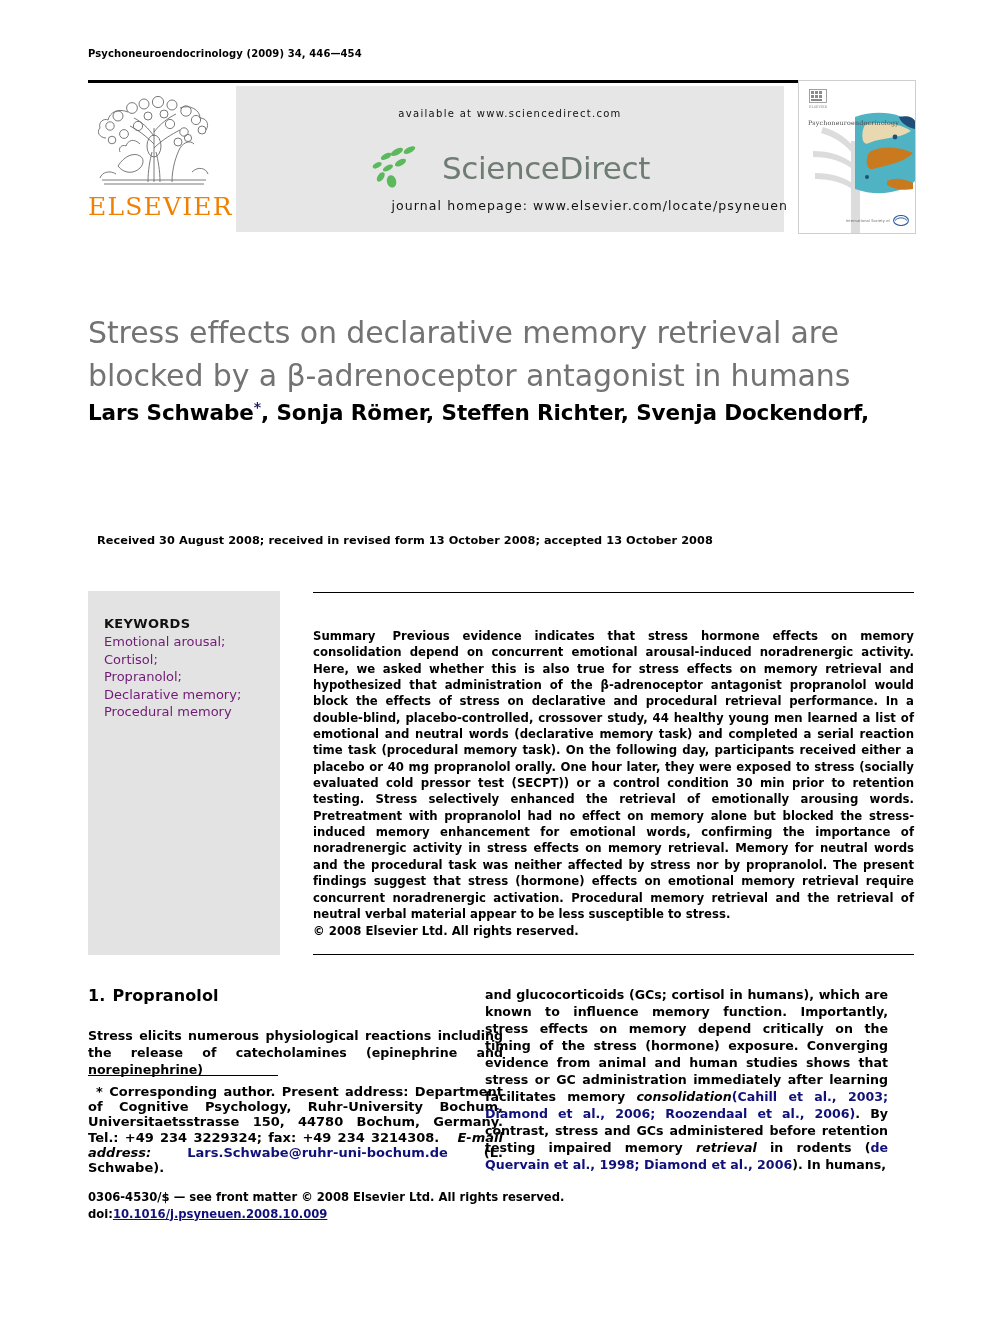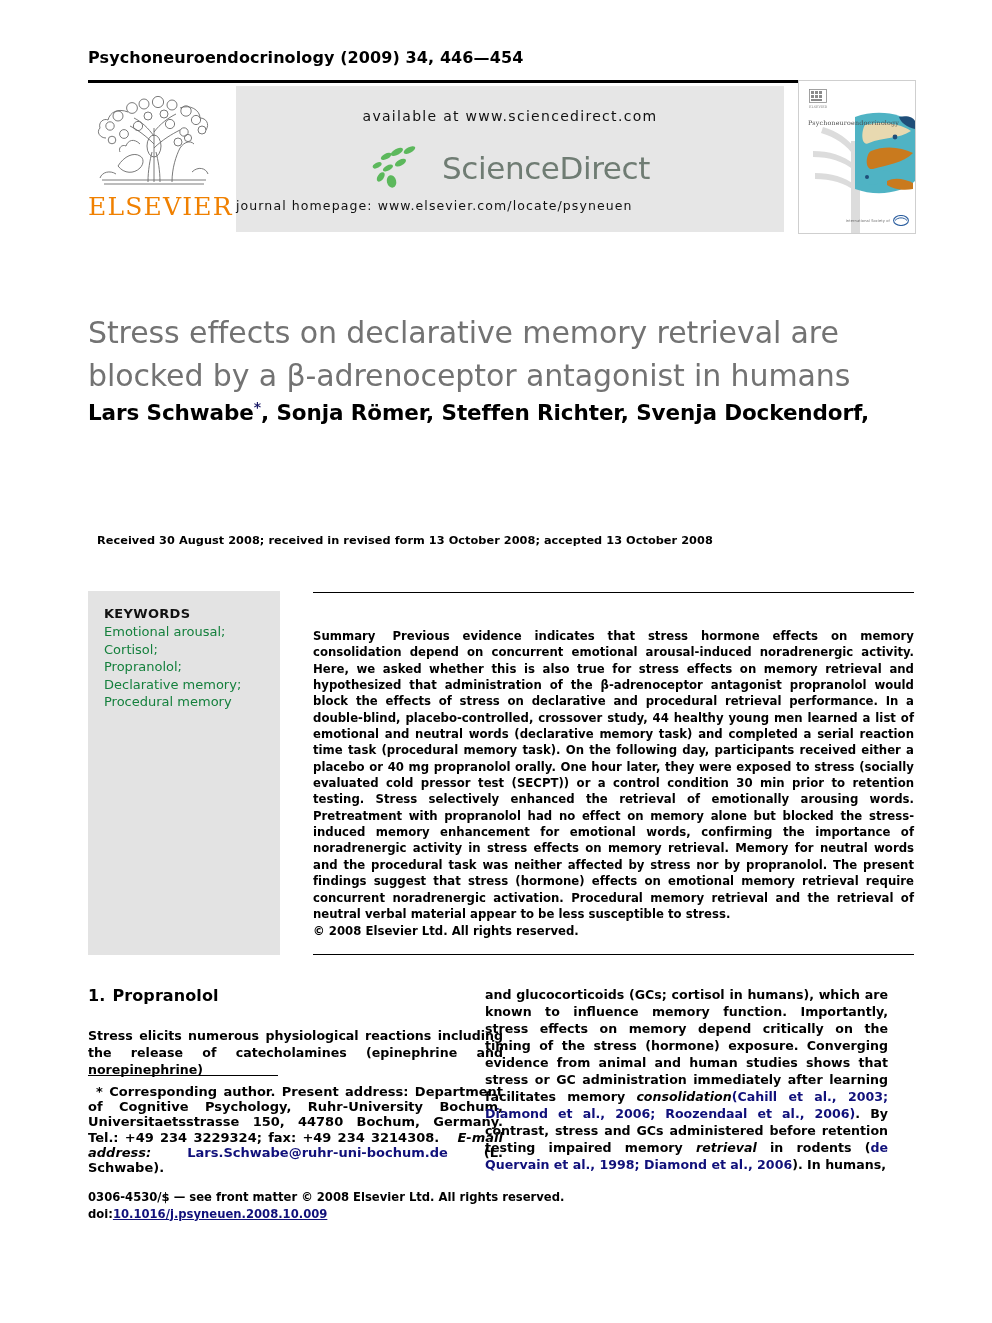--- a/index.html
+++ b/index.html
@@ -19,21 +19,21 @@
     position: absolute;
     left: 0; top: 0;
     width: 992px;
     height: 1323px;
   }
 
   
   .runninghead {
     position: absolute;
     left: 88px; top: 48px;
-    font-size: 16px;
+    font-size: 10px;
     font-weight: bold;
     letter-spacing: 0.1px;
     color: #000;
   }
 
   
   .header-rule {
     position: absolute;
     left: 88px; top: 80px;
     width: 826px; height: 3px;
@@ -65,21 +65,21 @@
     position: absolute;
     left: 236px; top: 86px;
     width: 548px; height: 146px;
     background: #e6e6e6;
   }
   .sd-available {
     position: absolute;
     left: 0; top: 22px;
     width: 548px;
     text-align: center;
-    font-size: 14px;
+    font-size: 10px;
     letter-spacing: 1.3px;
     color: #111;
   }
   .sd-logo {
     position: absolute;
     left: 0; top: 56px;
     width: 548px;
     height: 52px;
     display: flex;
     align-items: center;
@@ -90,21 +90,21 @@
     font-family: "DejaVu Sans", sans-serif;
     font-size: 31px;
     color: #6f7c73;
     letter-spacing: -0.4px;
     margin-left: 20px;
   }
   .sd-homepage {
     position: absolute;
     left: 0; top: 112px;
     width: 552px;
-    text-align: left;
+    text-align: right;
     font-size: 12.5px;
     letter-spacing: 1.1px;
     color: #111;
   }
 
   
   .cover {
     position: absolute;
     left: 798px; top: 80px;
     width: 116px; height: 152px;
@@ -202,25 +202,26 @@
     position: absolute;
     left: 16px; top: 15px;
     width: 170px;
   }
   .kw-heading {
     font-size: 13px;
     font-weight: bold;
     letter-spacing: 0.3px;
     margin-bottom: 2px;
     color: #111;
+    margin-top: 10px;
   }
   .kw-item {
     font-size: 13px;
     line-height: 17.5px;
-    color: #15803d;
+    color: #701a75;
   }
 
   
   .abs-rule-top {
     position: absolute;
     left: 313px; top: 592px;
     width: 601px; height: 1px;
     background: #000;
   }
   .abs-rule-bottom {

